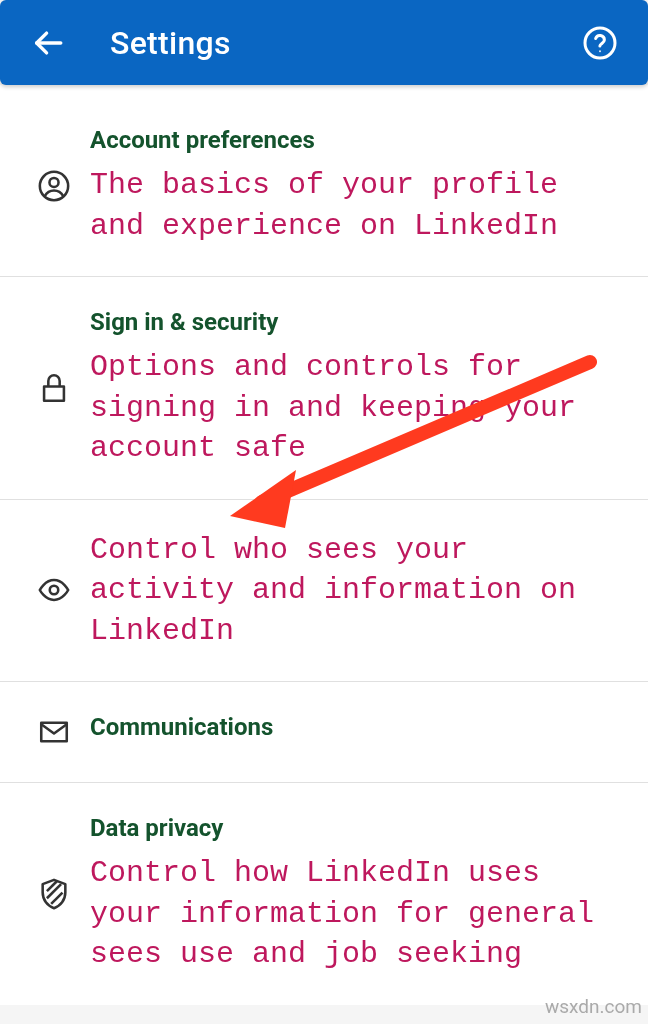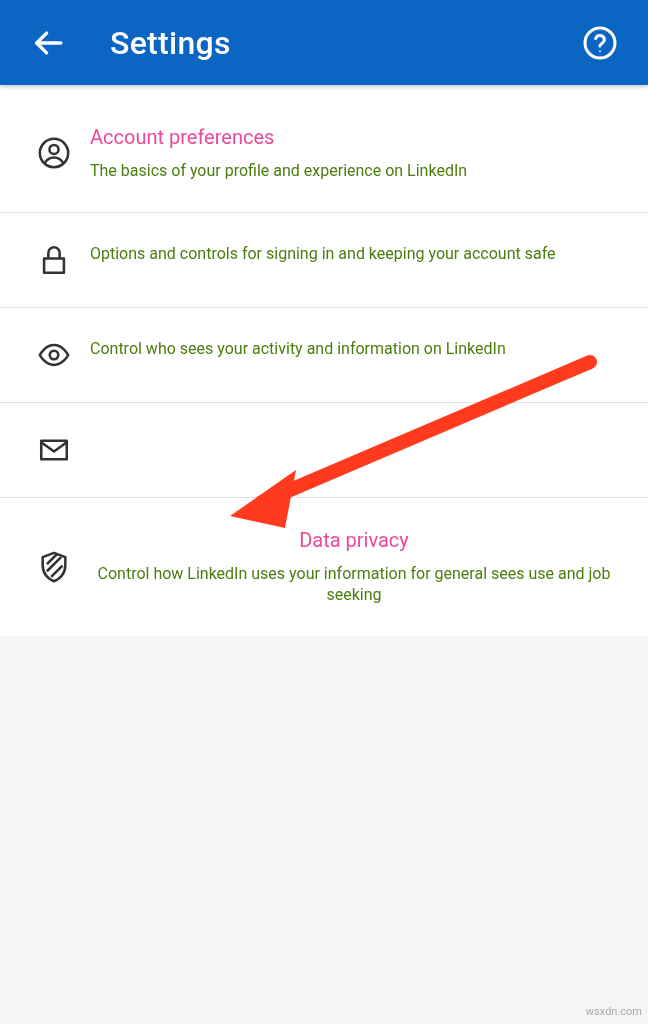--- a/index.html
+++ b/index.html
@@ -13,20 +13,21 @@
     }
     .header {
       background: #0a66c2;
       height: 85px;
       display: flex;
       align-items: center;
       padding: 0 24px;
       color: #fff;
       position: relative;
       box-shadow: 0 2px 4px rgba(0,0,0,0.2);
+      border-radius: 6px;
     }
     .back-btn {
       width: 48px;
       height: 48px;
       display: flex;
       align-items: center;
       justify-content: center;
       cursor: pointer;
     }
     .back-btn svg { width: 34px; height: 34px; }
@@ -64,45 +65,46 @@
       display: flex;
       align-items: center;
       justify-content: center;
     }
     .icon-col svg { width: 34px; height: 34px; }
     .text-col {
       flex: 1;
       padding-right: 10px;
     }
     .row-title {
-      font-size: 20px;
-      font-weight: 400;
-      color: #ec4899;
+      font-size: 24px;
+      font-weight: 700;
+      color: #14532d;
       margin-bottom: 10px;
       line-height: 1.25;
     }
     .row-desc {
-      font-size: 16px;
-      color: #4d7c0f;
+      font-size: 30px;
+      color: #be185d;
       line-height: 1.35;
+      font-family: Liberation Mono, monospace;
     }
     .arrow-overlay {
       position: absolute;
       pointer-events: none;
       left: 0;
       top: 0;
       width: 648px;
       height: 1024px;
       z-index: 10;
     }
     .watermark {
       position: absolute;
       bottom: 6px;
       right: 6px;
-      font-size: 11px;
+      font-size: 19px;
       color: #aaa;
       z-index: 20;
     }
   </style>
 </head>
 <body>
 
 <div class="header">
   <div class="back-btn">
     <svg viewBox="0 0 24 24" fill="none" stroke="#fff" stroke-width="2.4" stroke-linecap="round" stroke-linejoin="round">
@@ -137,20 +139,21 @@
   </div>
 
   <div class="row">
     <div class="icon-col">
       <svg viewBox="0 0 24 24" fill="none" stroke="#333" stroke-width="1.8" stroke-linejoin="round">
         <rect x="5" y="11" width="14" height="10"></rect>
         <path d="M8 11V7a4 4 0 0 1 8 0v4"></path>
       </svg>
     </div>
     <div class="text-col">
+      <div class="row-title">Sign in &amp; security</div>
       <div class="row-desc">Options and controls for signing in and keeping your account safe</div>
     </div>
   </div>
 
   <div class="row">
     <div class="icon-col">
       <svg viewBox="0 0 24 24" fill="none" stroke="#333" stroke-width="1.8">
         <path d="M2 12s3.5-7 10-7 10 7 10 7-3.5 7-10 7S2 12 2 12z"></path>
         <circle cx="12" cy="12" r="3"></circle>
       </svg>
@@ -161,24 +164,25 @@
   </div>
 
   <div class="row">
     <div class="icon-col">
       <svg viewBox="0 0 24 24" fill="none" stroke="#333" stroke-width="1.8" stroke-linejoin="round">
         <rect x="3" y="5.5" width="18" height="13"></rect>
         <polyline points="3 6.5 12 13 21 6.5"></polyline>
       </svg>
     </div>
     <div class="text-col">
-    </div>
-  </div>
-
-  <div class="row" style="border-bottom:none;text-align:center;">
+      <div class="row-title">Communications</div>
+    </div>
+  </div>
+
+  <div class="row" style="border-bottom:none;">
     <div class="icon-col">
       <svg viewBox="0 0 24 24" fill="none" stroke="#333" stroke-width="1.8" stroke-linejoin="round">
         <path d="M12 2l8 3v6c0 5.2-3.4 9.5-8 11-4.6-1.5-8-5.8-8-11V5l8-3z"></path>
         <line x1="7" y1="15" x2="17" y2="5"></line>
         <line x1="7" y1="10" x2="14" y2="3"></line>
         <line x1="10" y1="19" x2="18" y2="11"></line>
       </svg>
     </div>
     <div class="text-col">
       <div class="row-title">Data privacy</div>

